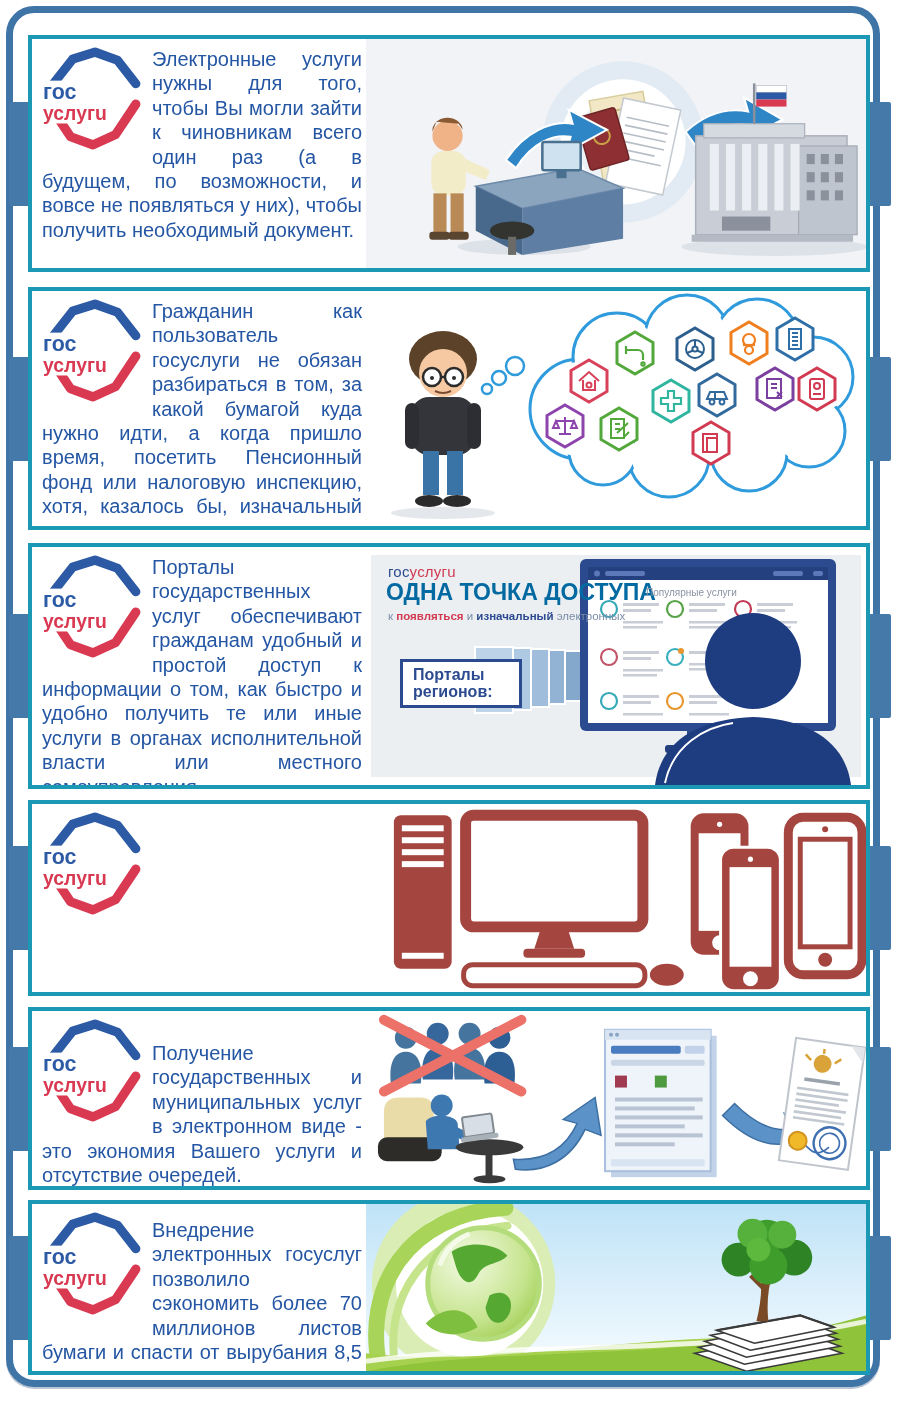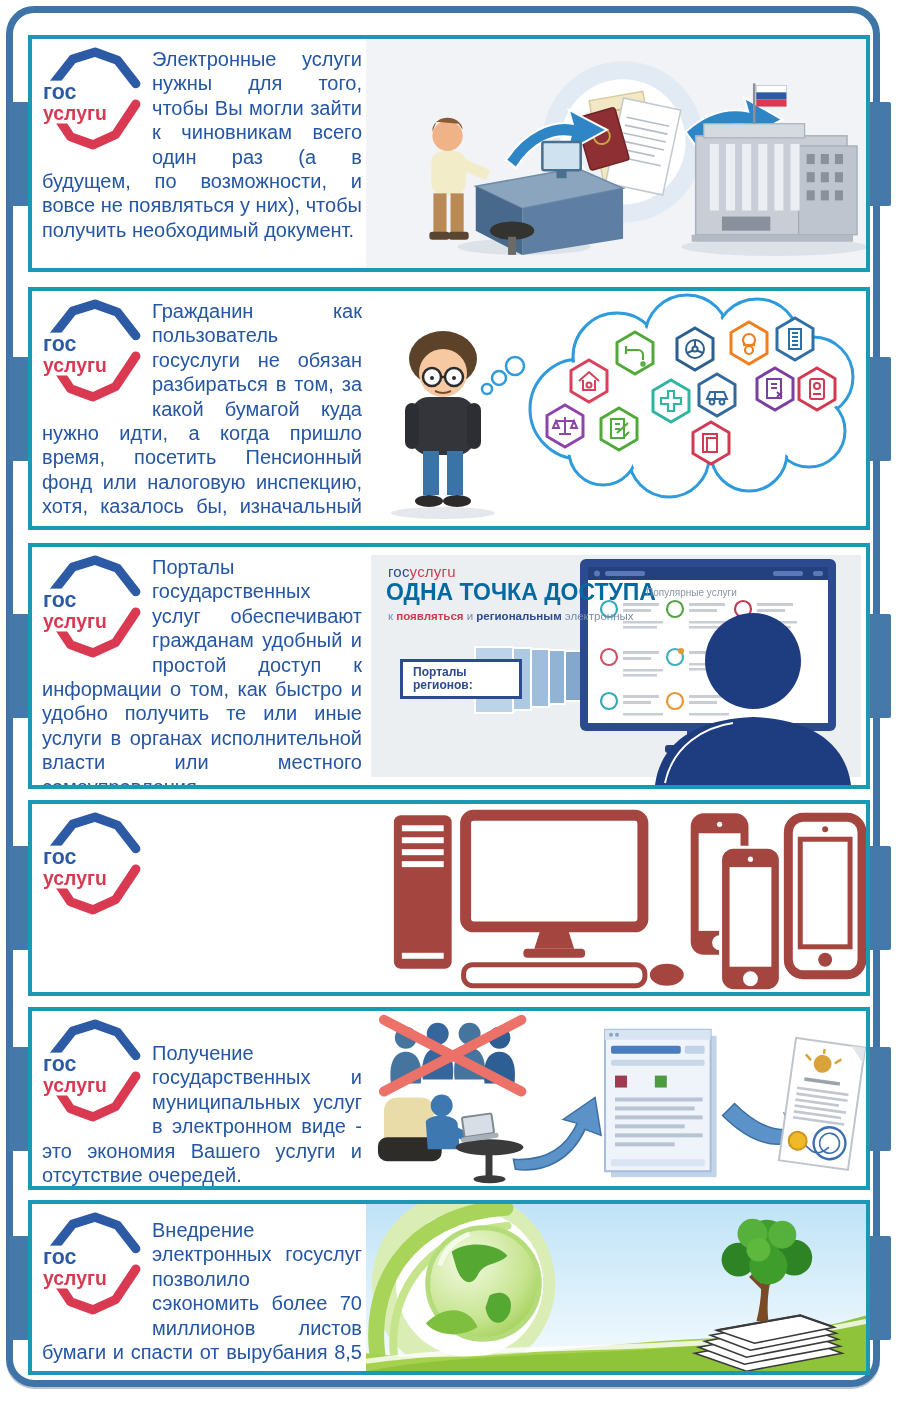--- a/index.html
+++ b/index.html
@@ -43,21 +43,21 @@
   
   .ov{position:absolute;z-index:2;}
   .brand{top:16px;left:22px;font-size:15px;font-weight:normal;letter-spacing:.2px;}
   .brand .b{color:#2B4A8F;} .brand .r{color:#D23A52;}
   .headline{top:32px;left:20px;font-size:23px;font-weight:800;color:#0369a1;white-space:nowrap;}
   .subline{top:63px;left:22px;font-size:11.5px;color:#7A8CA8;white-space:nowrap;}
   .subline .red{color:#D23A52;font-weight:bold;}
   .subline .blu{color:#2B4A8F;font-weight:bold;}
   .regions{
     top:112px;left:34px;background:#fff;border:3px solid #2B4A8F;
-    padding:4px 10px;font-weight:bold;font-size:12px;color:#2B4A8F;
+    padding:4px 10px;font-weight:bold;font-size:16px;color:#2B4A8F;
     line-height:1.08;width:96px;
   }
   .screen-title{top:40px;left:280px;width:180px;text-align:left;font-size:10px;color:#8A93A3;}
 </style>
 </head>
 <body>
 
 <div class="frame"></div>
 
 <div class="panel-wrap p1">
@@ -406,21 +406,21 @@
           <rect x="300" y="198" width="88" height="8" rx="3" fill="#24407E"></rect>
         </g>
         <g>
           <circle cx="388" cy="114" r="48" fill="#1E3C80"></circle>
           <path d="M290,238 C296,192 336,172 388,170 C440,172 480,192 486,238 Z" fill="#1E3C80"></path>
           <path d="M300,236 C308,198 340,180 368,176" fill="none" stroke="#FFFFFF" stroke-width="2"></path>
         </g>
       </svg>
       <div class="ov brand"><span class="b">гос</span><span class="r">услугu</span></div>
       <div class="ov headline">ОДНА ТОЧКА ДОСТУПА</div>
-      <div class="ov subline"><span>к </span><span class="red">появляться</span><span> и </span><span class="blu">региональным</span><span> электронных</span></div>
+      <div class="ov subline"><span>к </span><span class="red">появляться</span><span> и </span><span class="blu">изначальный</span><span> электронных</span></div>
       <div class="ov regions">Порталы регионов:</div>
       <div class="ov screen-title">Популярные услуги</div>
     </div>
   </div>
 </div>
 
 <div class="panel-wrap p4">
   <div class="tabL"></div>
   <div class="tabR"></div>
   <div class="panel">

